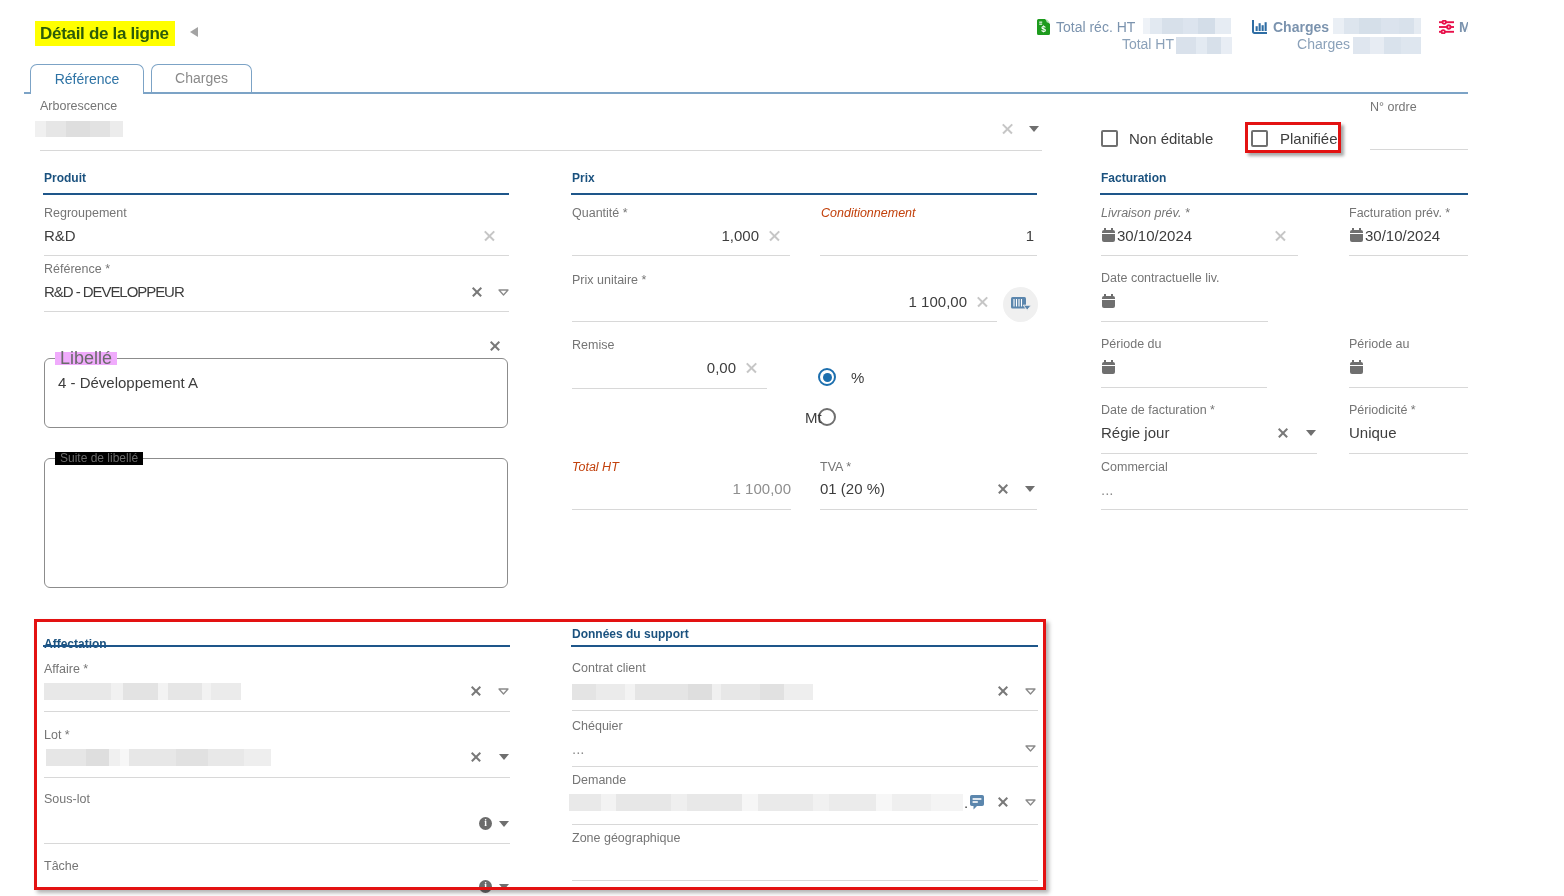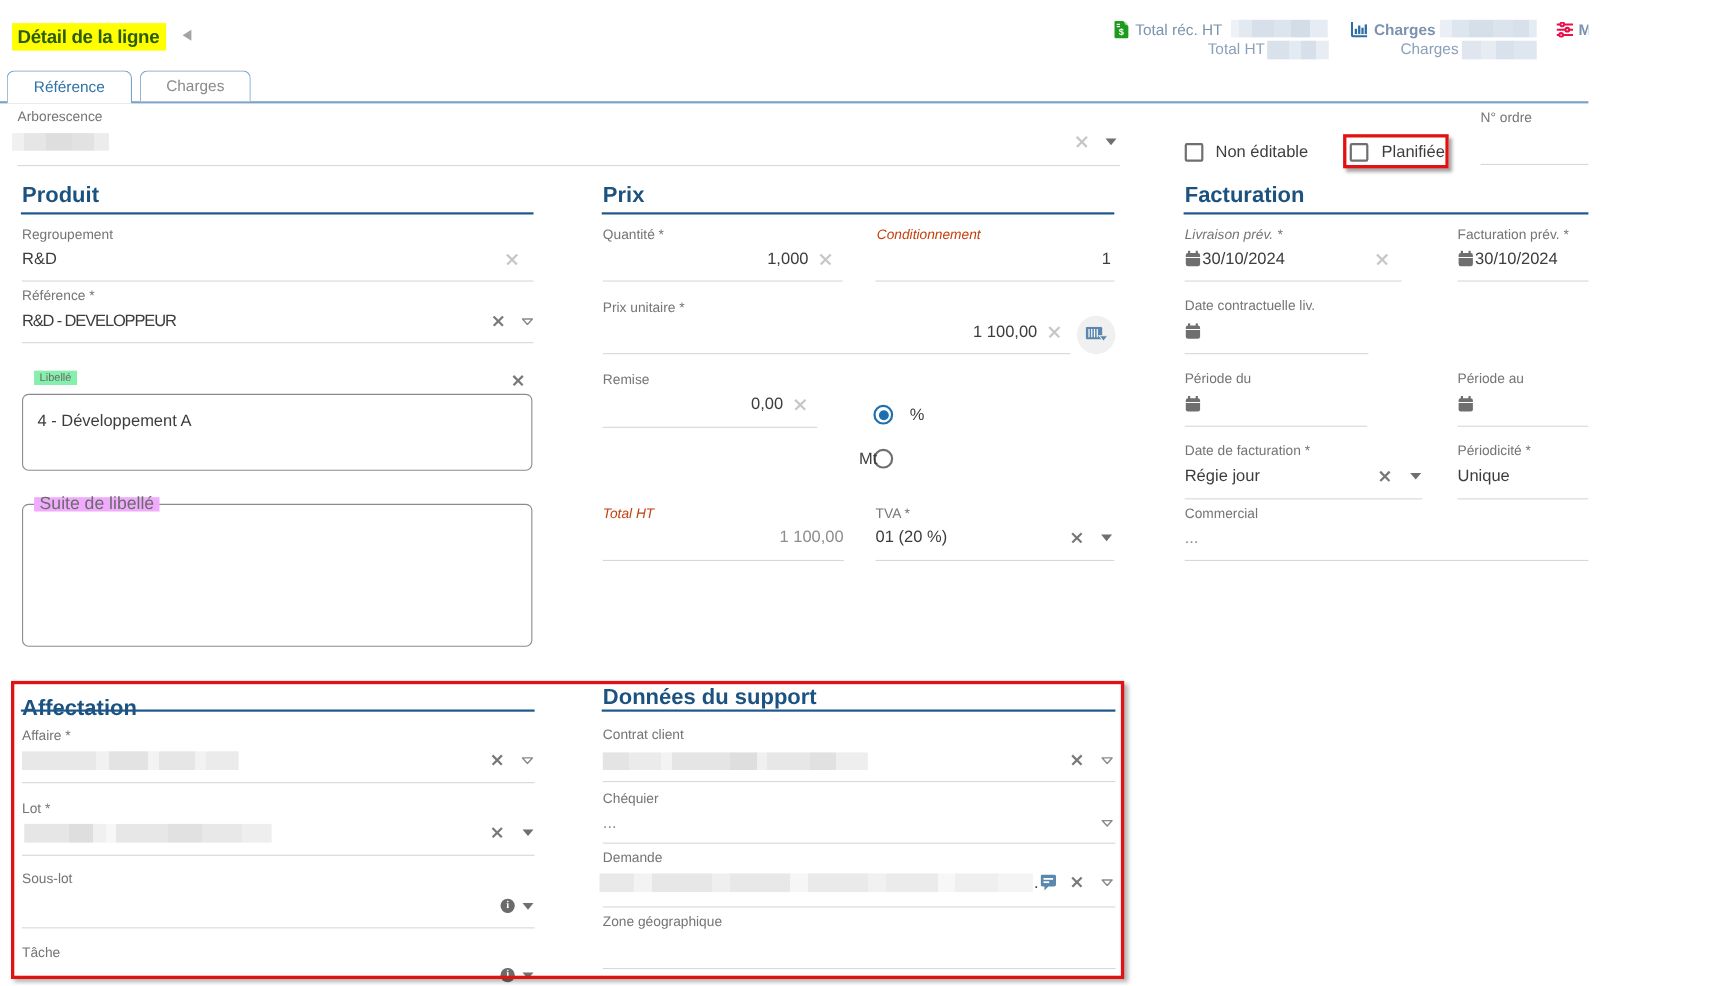--- a/index.html
+++ b/index.html
@@ -1,23 +1,23 @@
 <!DOCTYPE html>
 <html><head>
 <meta charset="utf-8">
 <style>
   html,body{margin:0;padding:0;background:#fff;}
   #page{position:relative;width:1444px;height:896px;background:#fff;overflow:hidden;
-        font-family:"Liberation Sans", sans-serif;}
+        font-family:"Liberation Sans", sans-serif;margin-left:24px;}
   .lbl{position:absolute;font-size:12.5px;color:#757575;line-height:13px;white-space:nowrap;}
   .lbli{position:absolute;font-size:12.5px;color:#c2410c;font-style:italic;line-height:13px;white-space:nowrap;}
   .val{position:absolute;font-size:15px;color:#3d3d3d;line-height:15px;white-space:nowrap;}
   .valg{position:absolute;font-size:15px;color:#8e8e8e;line-height:15px;white-space:nowrap;}
   .ul{position:absolute;height:1px;background:#d8d8d8;}
-  .hd{position:absolute;font-size:20px;font-weight:bold;color:#1b527f;line-height:17px;white-space:nowrap;}
+  .hd{position:absolute;font-size:12px;font-weight:bold;color:#1b527f;line-height:17px;white-space:nowrap;}
   .hul{position:absolute;height:2px;background:#1e568a;}
   .x{position:absolute;width:13px;height:13px;}
   .x::before,.x::after{content:"";position:absolute;left:0;top:5.8px;width:13px;height:1.6px;background:#c6c6c6;}
   .x::before{transform:rotate(45deg);} .x::after{transform:rotate(-45deg);}
   .xd{position:absolute;width:12px;height:12px;}
   .xd::before,.xd::after{content:"";position:absolute;left:0;top:5.2px;width:12px;height:1.8px;background:#787878;}
   .xd::before{transform:rotate(45deg);} .xd::after{transform:rotate(-45deg);}
   .tri{position:absolute;width:0;height:0;border-left:5px solid transparent;border-right:5px solid transparent;border-top:6.5px solid #6f6f6f;}
   .cb{position:absolute;width:13px;height:13px;border:2px solid #6f6f6f;border-radius:2px;background:#fff;}
   .blur{position:absolute;}
@@ -123,25 +123,25 @@
   <div class="lbl" style="left:20px;top:263px;">Référence *</div>
   <div class="val" style="left:20px;top:284px;letter-spacing:-1.05px;">R&amp;D - DEVELOPPEUR</div>
   <div class="xd" style="left:447px;top:286px;"></div>
   <svg class="trio" style="left:474px;top:289px;" width="11" height="7" viewBox="0 0 11 7">
       <path d="M1 1 H10 L5.5 6 Z" fill="#fff" stroke="#8a8a8a" stroke-width="1.3" stroke-linejoin="round"></path>
     </svg>
   <div class="ul" style="left:20px;top:311px;width:465px;"></div>
 
   <div class="xd" style="left:465px;top:340px;"></div>
   <div style="position:absolute;left:20px;top:358px;width:464px;height:70px;border:1.5px solid #8c8c8c;border-radius:6px;box-sizing:border-box;"></div>
-  <div style="position:absolute;left:31px;top:337px;background:#86efac;padding:0 5px;font-size:10px;color:#6b6b6b;line-height:13px;">Libellé</div>
+  <div style="position:absolute;left:31px;top:352px;background:#f0abfc;padding:0 5px;font-size:18px;color:#6b6b6b;line-height:13px;">Libellé</div>
   <div class="val" style="left:34px;top:375px;">4 - Développement A</div>
 
   <div style="position:absolute;left:20px;top:458px;width:464px;height:130px;border:1.5px solid #8c8c8c;border-radius:6px;box-sizing:border-box;"></div>
-  <div style="position:absolute;left:31px;top:452px;background:#f0abfc;padding:0 5px;font-size:16px;color:#6b6b6b;line-height:13px;">Suite de libellé</div>
+  <div style="position:absolute;left:31px;top:452px;background:#000000;padding:0 5px;font-size:12px;color:#6b6b6b;line-height:13px;">Suite de libellé</div>
 
   <div class="lbl" style="left:548px;top:207px;">Quantité *</div>
   <div class="val" style="left:548px;top:228px;width:187px;text-align:right;">1,000</div>
   <div class="x" style="left:744px;top:229px;"></div>
   <div class="ul" style="left:548px;top:255px;width:218px;"></div>
   <div class="lbli" style="left:797px;top:207px;">Conditionnement</div>
   <div class="val" style="left:797px;top:228px;width:213px;text-align:right;">1</div>
   <div class="ul" style="left:796px;top:255px;width:217px;"></div>
 
   <div class="lbl" style="left:548px;top:274px;">Prix unitaire *</div>

